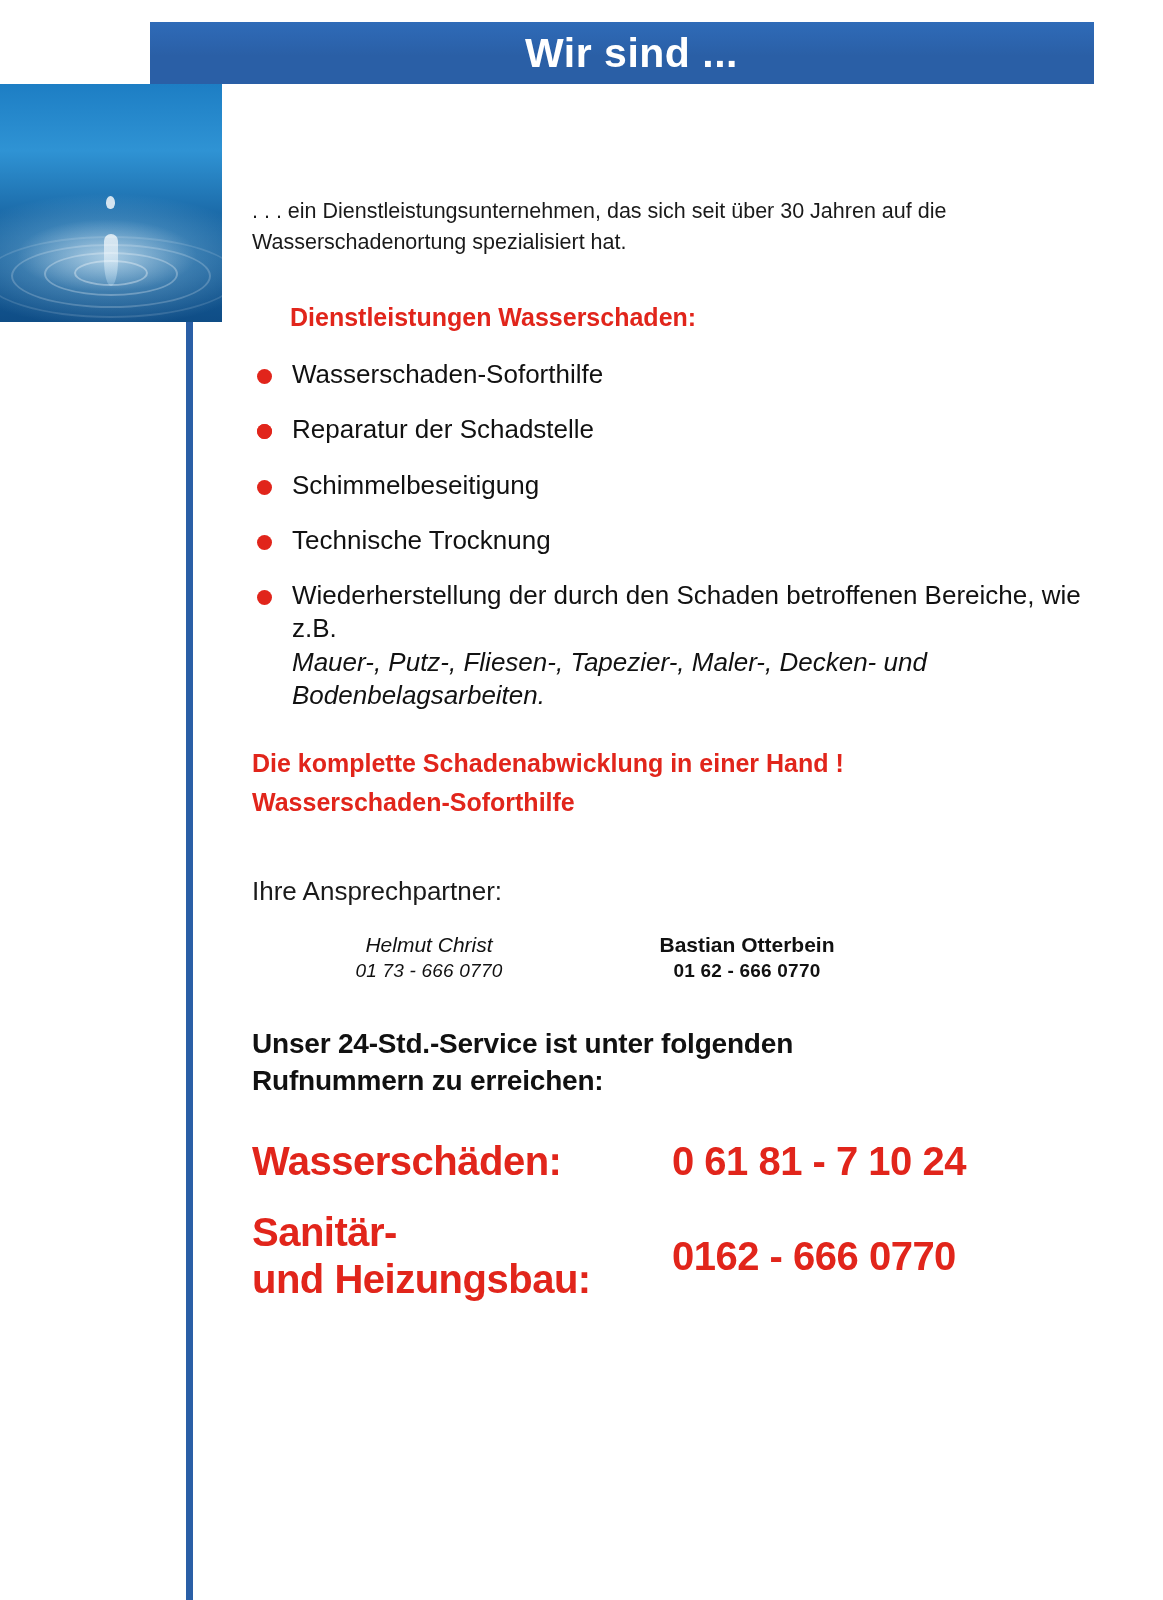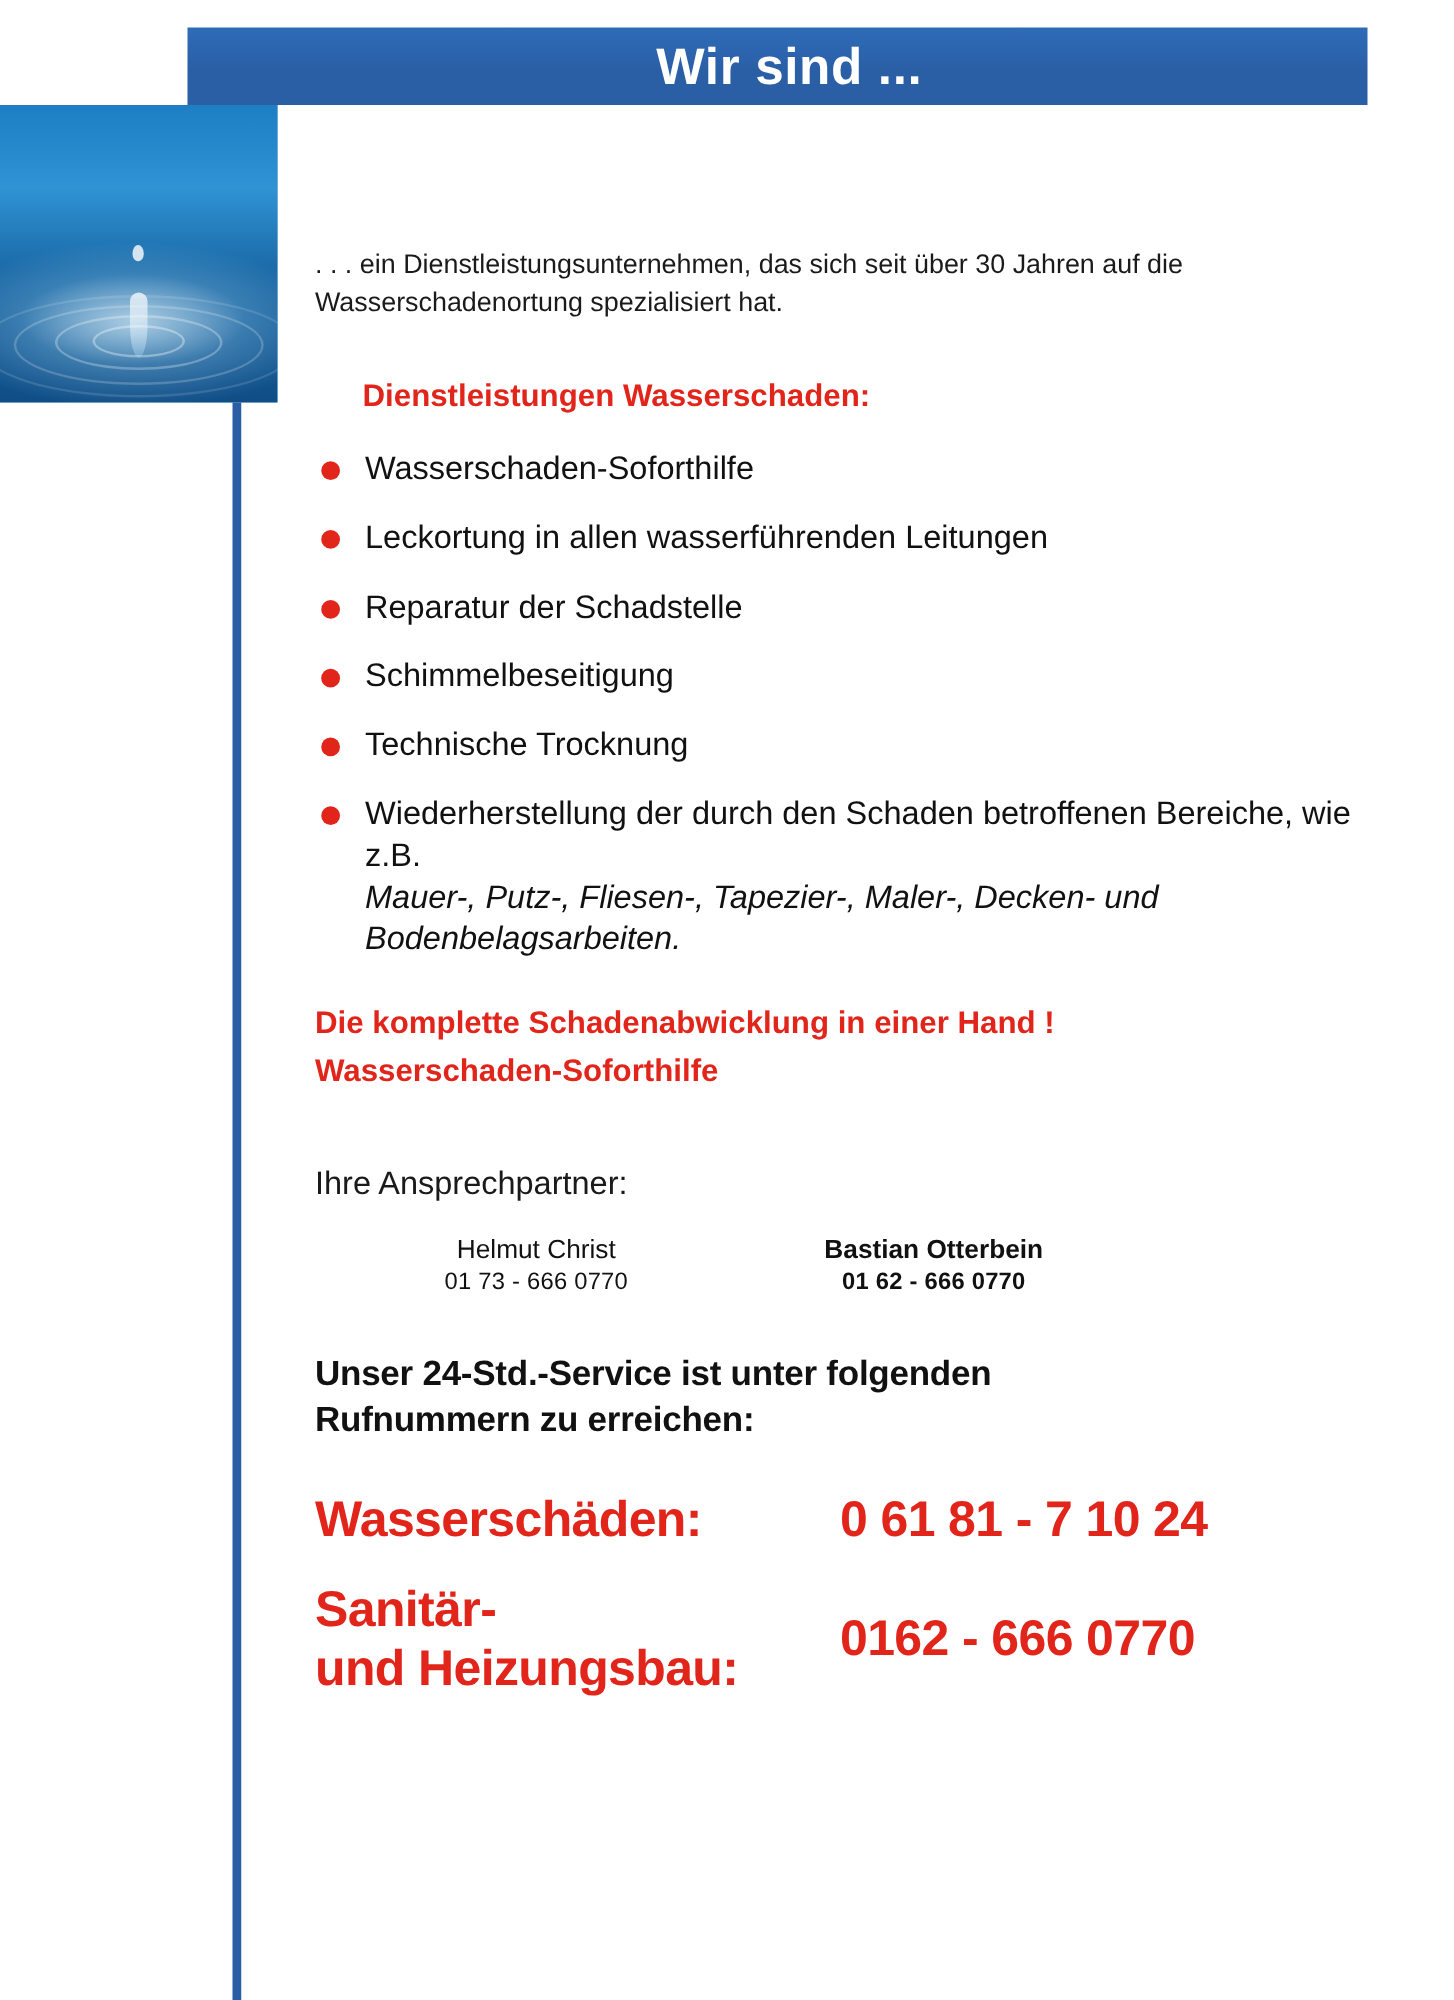--- a/index.html
+++ b/index.html
@@ -160,21 +160,21 @@
     color: #1a1a1a;
   }
 
   .contacts {
     margin-top: 22px;
     display: flex;
   }
   .contact {
     text-align: center;
   }
-  .contact.c1 { width: 290px; margin-left: 32px; }
+  .contact.c1 { width: 290px; margin-left: 32px; font-style: italic; }
   .contact.c2 { width: 290px; margin-left: 28px; font-weight: bold; }
   .contact .name {
     font-size: 21px;
     color: #111;
     line-height: 1.5;
   }
   .contact .phone {
     font-size: 19px;
     color: #111;
     letter-spacing: 0.2px;
@@ -231,21 +231,20 @@
 
   <h2 class="section-heading">Dienstleistungen Wasserschaden:</h2>
 
   <ul class="services">
     <li>
       <span class="bullet"></span>
       <span>Wasserschaden-Soforthilfe</span>
     </li>
     <li>
       <span class="bullet"></span>
-      <span>Leckortung in allen wasserführenden Leitungen</span>
     </li>
     <li>
       <span class="bullet"></span>
       <span>Reparatur der Schadstelle</span>
     </li>
     <li>
       <span class="bullet"></span>
       <span>Schimmelbeseitigung</span>
     </li>
     <li>

